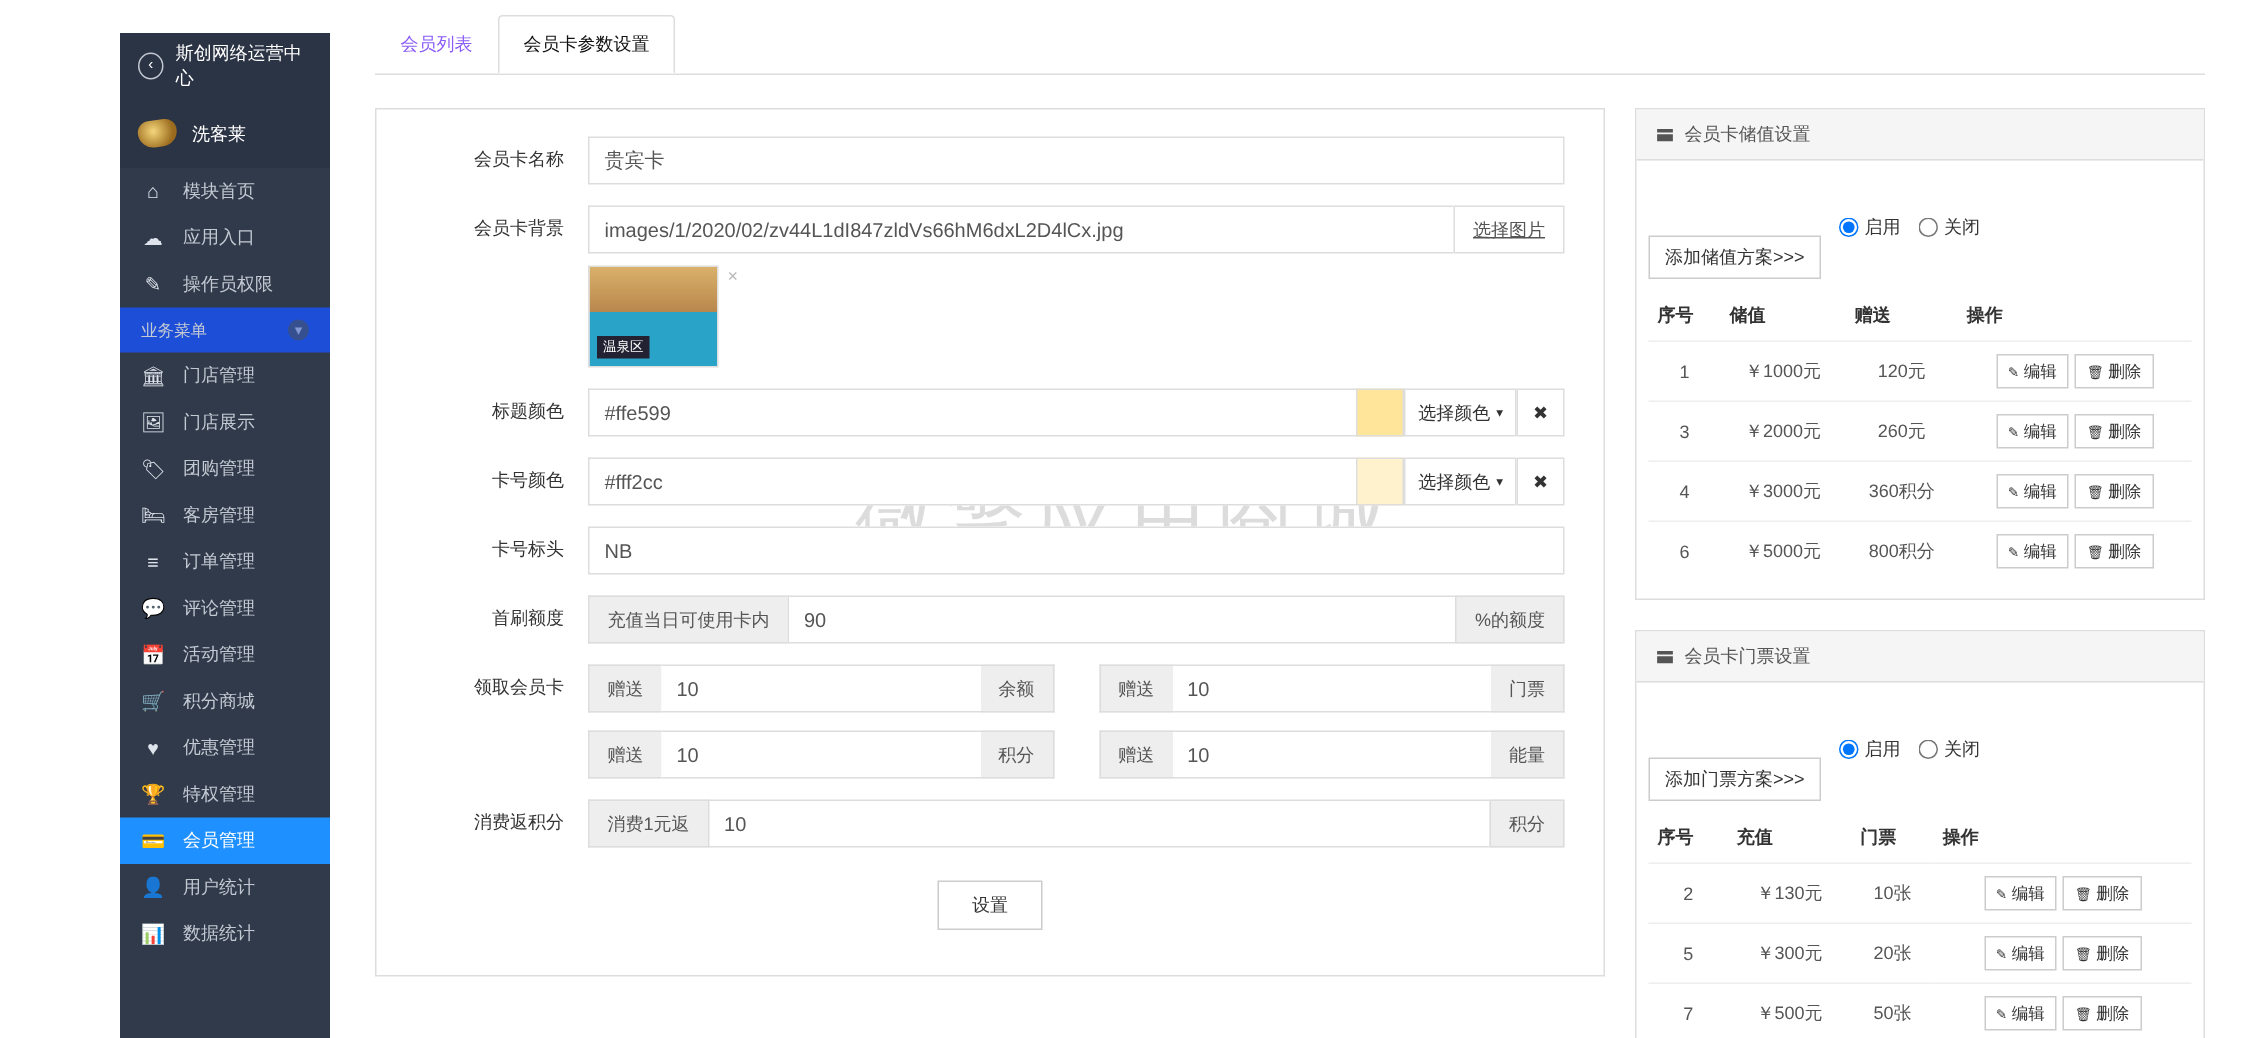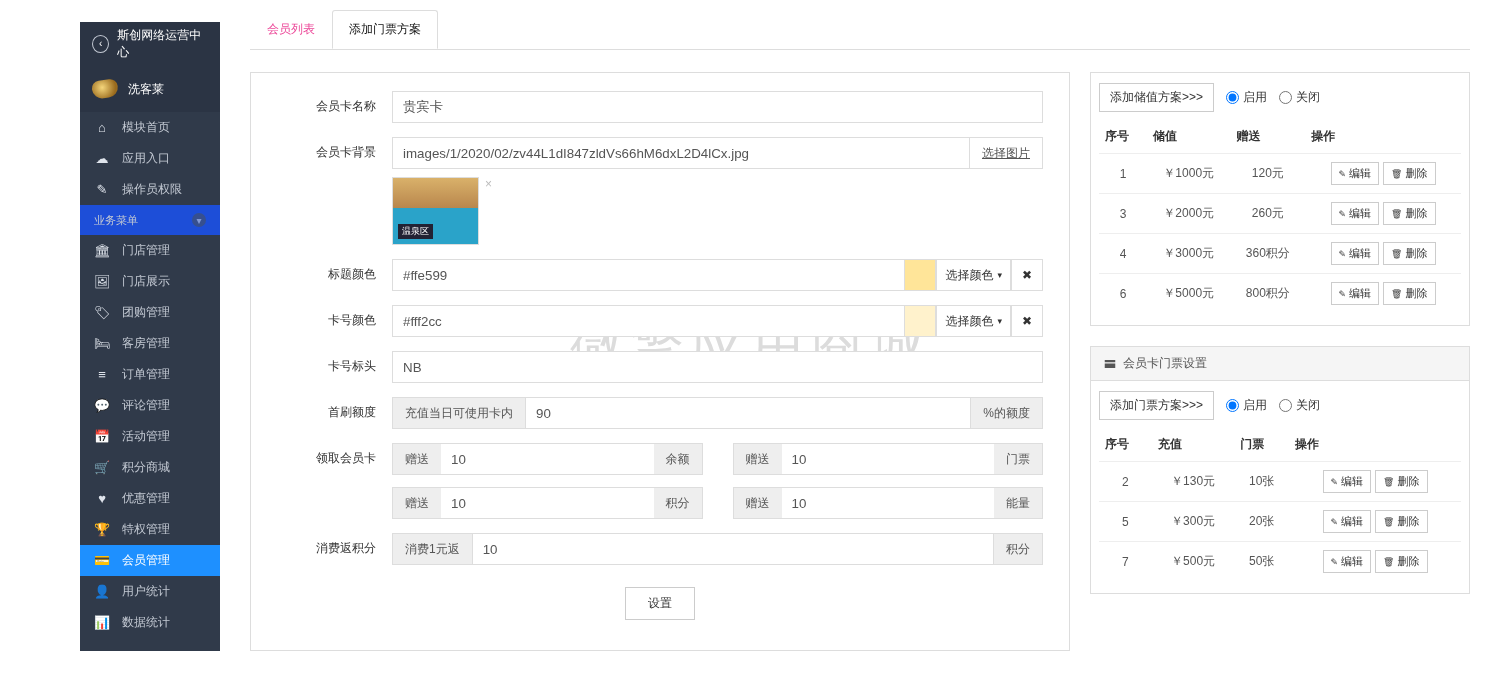--- a/index.html
+++ b/index.html
@@ -15,21 +15,21 @@
   .nav-item { display:flex; align-items:center; gap:12px; padding:0 14px; height:31px; cursor:pointer; color:#c3c9d3;}
   .nav-item.active { background:#1e90ff; color:#fff; }
   .nav-group { display:flex; align-items:center; justify-content:space-between; padding:0 14px; height:30px; background:#1d4ed8; color:#c3c9d3; font-size:11px;}
   .nav-group .chev { opacity:.6; font-size:10px; background:#47515f; border-radius:50%; width:14px;height:14px;display:inline-flex;align-items:center;justify-content:center;}
   .nav-item .ic { width:16px; text-align:center; font-size:13px; color:#dfe4ec; }
   .nav-item.active .ic { color:#fff; }
   .nav-item .label { font-size:12px; }
 
   .main { flex:1; padding:10px 30px 0 30px; min-width:0;}
   .tabs { display:flex; }
-  .tab { padding:10px 16px; border:1px solid transparent; color:#ec4899; cursor:pointer;}
+  .tab { padding:10px 16px; border:1px solid transparent; color:#8b5cf6; cursor:pointer;}
   .tab.active { border-color:#ddd #ddd #fff #ddd; border-radius:3px 3px 0 0; background:#fff; color:#111;}
   .tab-row { border-bottom:1px solid #ddd;}
 
   .columns { display:flex; gap:20px; margin-top:22px; }
   .col-left { flex:1; min-width:0;}
   .col-right { width:380px; display:flex; flex-direction:column; gap:20px;}
 
   .panel { border:1px solid #ddd;}
   .panel-head { background:#f5f5f5; padding:8px 12px; display:flex; align-items:center; gap:6px; color:#555; border-bottom:1px solid #ddd;}
   .panel-body { padding:18px 26px; }
@@ -59,21 +59,21 @@
   .seg .addon.left { border-right:none;}
   .seg .addon.right { border-left:none;}
   .seg .input { border-left:none; border-right:none;}
 
   .submit-row { display:flex; justify-content:center; padding:8px 0 12px;}
   .btn-primary { border:1px solid #ccc; background:#fff; padding:7px 22px; cursor:pointer; color:#333; font-size:12px;}
 
   
   .panel-body.tight { padding:10px 8px 12px 8px;}
   .toolbar { display:flex; align-items:center; gap:12px; margin-bottom:8px;}
-  .btn-small { border:1px solid #ccc; background:#fff; padding:5px 10px; cursor:pointer; font-size:12px; color:#333;}
+  .btn-small { border:1px solid #ccc; background:#fff; padding:5px 10px; cursor:pointer; font-size:12px; color:#333;margin-top:40px;}
   .radio-lbl { display:flex; align-items:center; gap:4px; font-size:12px; color:#333;}
   table.tbl { width:100%; border-collapse:collapse; font-size:12px;}
   table.tbl th { text-align:left; font-weight:bold; padding:8px 6px; color:#333;}
   table.tbl td { text-align:center; padding:8px 6px; border-top:1px solid #eee; color:#555;}
   .op-btn { border:1px solid #ccc; background:#fff; padding:3px 7px; font-size:11px; cursor:pointer; color:#333; display:inline-flex; align-items:center; gap:3px;}
   .op-btn + .op-btn { margin-left:4px;}
   .op-ic { font-size:9px;}
 
   .watermark { position:fixed; left:50%; top:50%; transform:translate(-50%,-52%); font-size:54px; color:#dcdcdc; letter-spacing:6px; pointer-events:none; user-select:none; z-index:-1;}
 
@@ -166,21 +166,21 @@
           <span class="ic">📊</span>
           <span class="label">数据统计</span>
         </div>
       </div>
   </aside>
 
   <main class="main">
     <div class="tab-row">
       <div class="tabs" id="tab-host">
           <div class="tab">会员列表</div>
-          <div class="tab active">添加门票方案</div>
+          <div class="tab active">会员卡参数设置</div>
         </div>
     </div>
 
     <div class="columns">
 
       <div class="col-left">
         <div class="panel">
           <div class="panel-body">
 
             <div class="form-row">
@@ -298,20 +298,26 @@
             <div class="submit-row">
               <button class="btn-primary">设置</button>
             </div>
 
           </div>
         </div>
       </div>
 
       <div class="col-right">
         <div class="panel">
+          <div class="panel-head">
+            <svg class="ic-svg" viewBox="0 0 24 24">
+                <path d="M3 5h18v4H3V5zm0 6h18v8H3v-8zm2 2h6v2H5v-2z"></path>
+              </svg>
+            <span>会员卡储值设置</span>
+          </div>
           <div class="panel-body tight">
             <div class="toolbar">
               <button class="btn-small">添加储值方案&gt;&gt;&gt;</button>
               <label class="radio-lbl">
                   <input type="radio" name="rc" checked="" style="">
                   <span>启用</span>
                 </label>
               <label class="radio-lbl">
                   <input type="radio" name="rc" style="">
                   <span>关闭</span>

